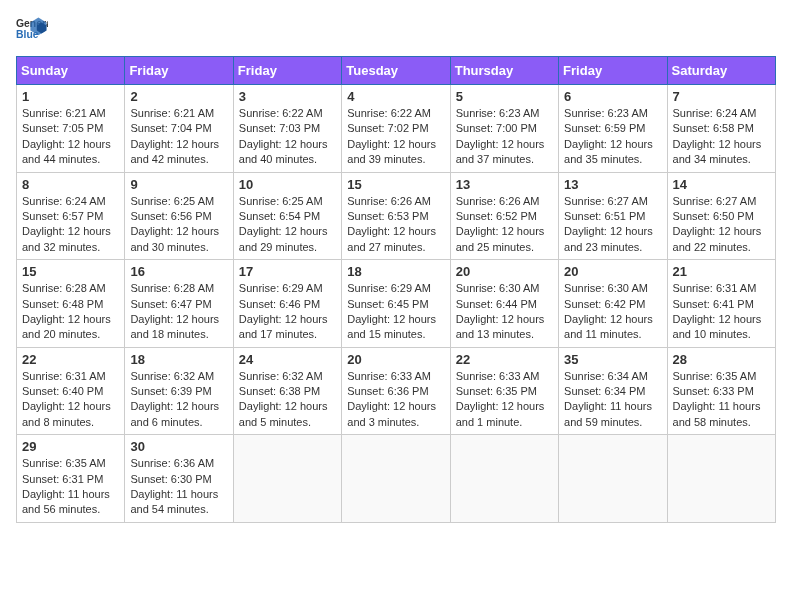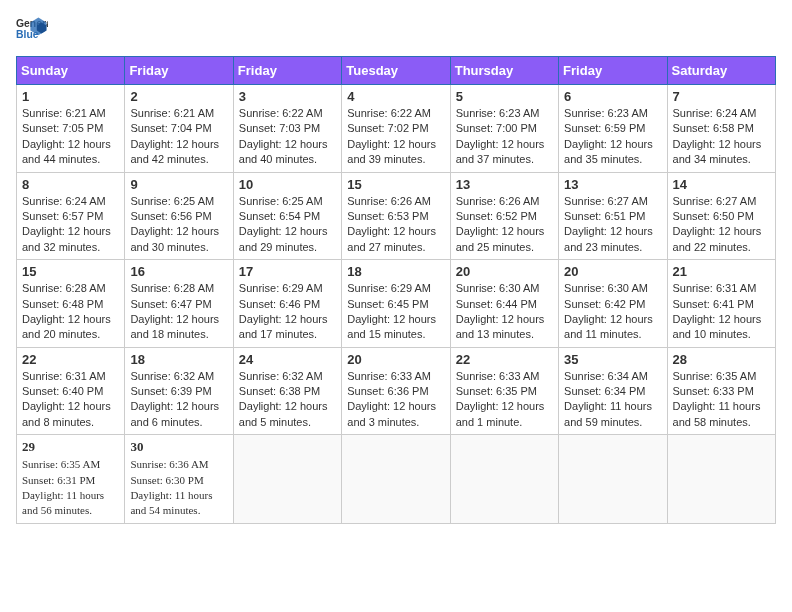--- a/index.html
+++ b/index.html
@@ -69,21 +69,20 @@
     .day-info {
       font-size: 11px;
       line-height: 1.4;
       color: #333;
     }
     td.empty {
       background: #f9f9f9;
     }
     tr:last-child td {
       border-bottom: 1px solid #ccc;
-      font-family: Liberation Serif, serif;
     }
   </style>
 </head>
 <body>
 
 <div class="header">
   <div class="logo">
     <svg class="logo-icon" viewBox="0 0 40 35" xmlns="http://www.w3.org/2000/svg">
       <text x="0" y="14" font-size="13" font-weight="bold" fill="#333">General</text>
       <text x="0" y="28" font-size="13" font-weight="bold" fill="#2a6db5">Blue</text>

